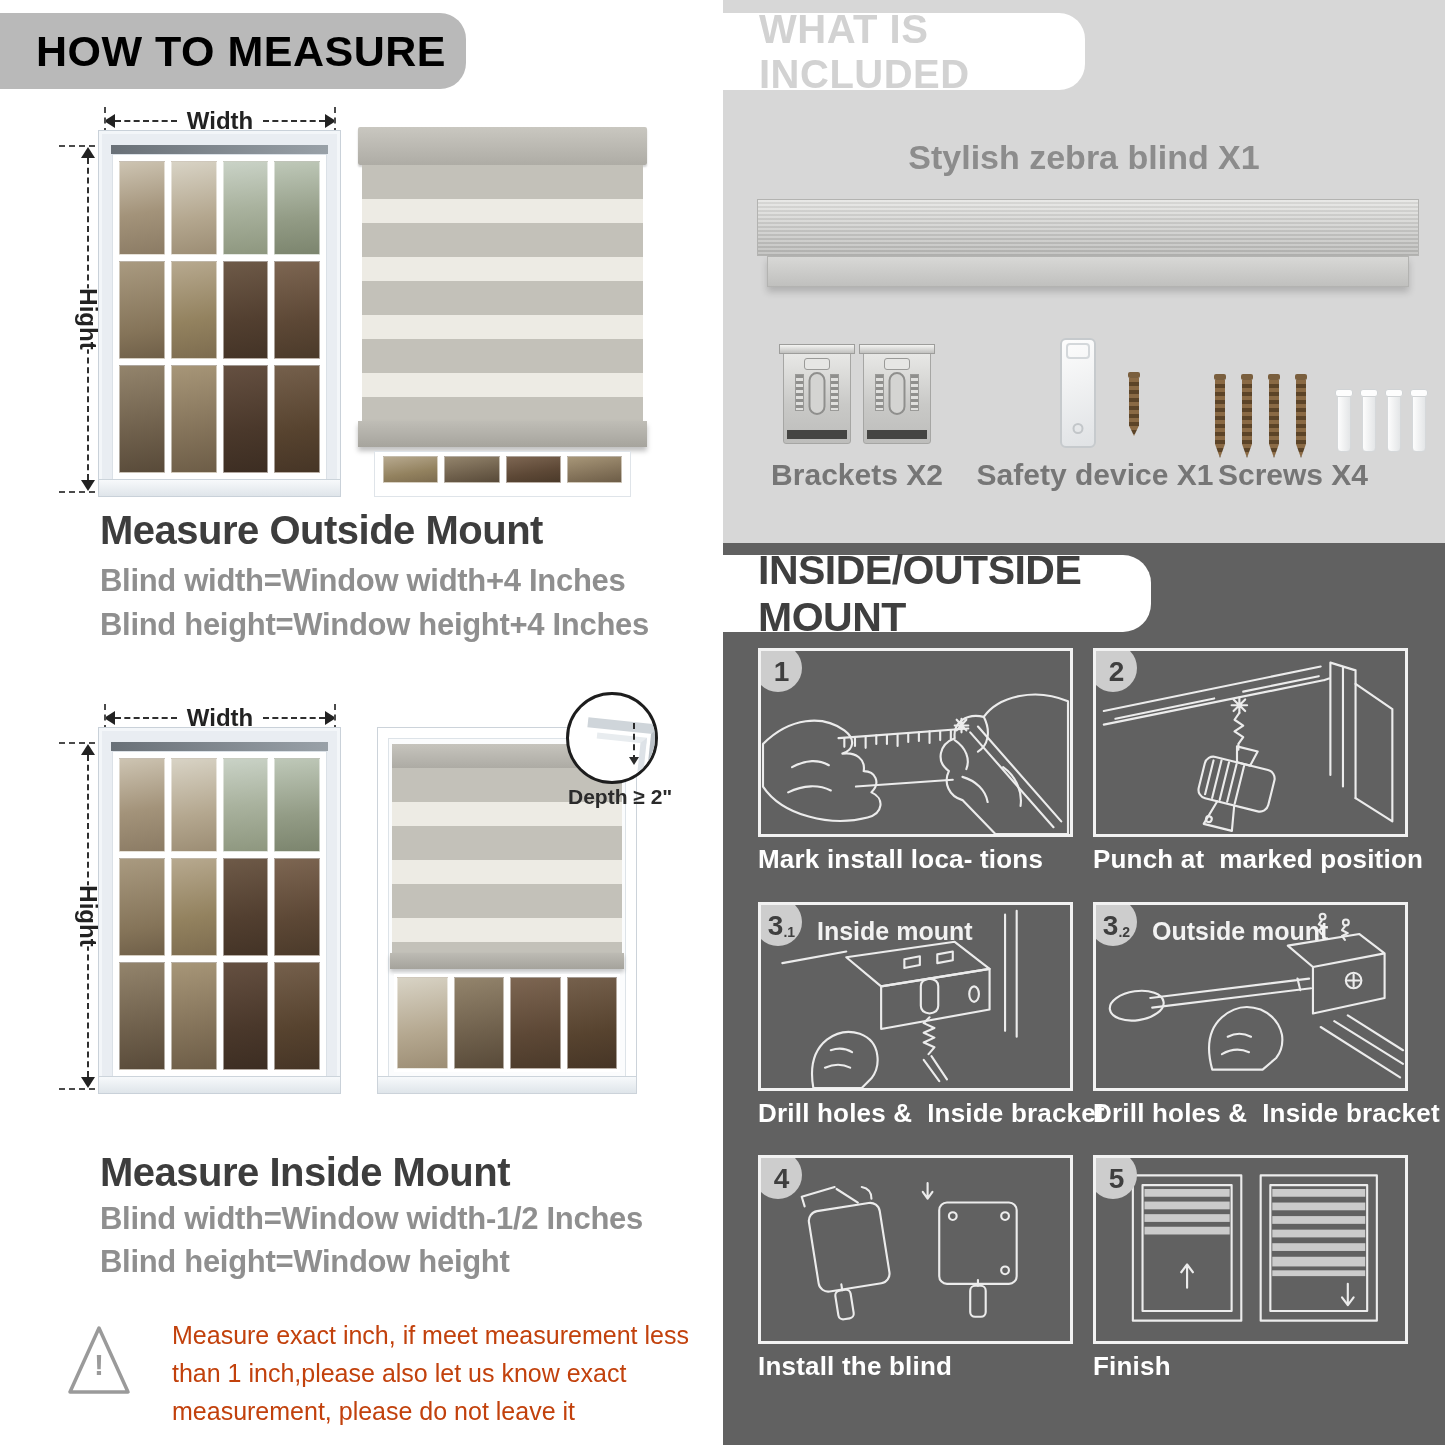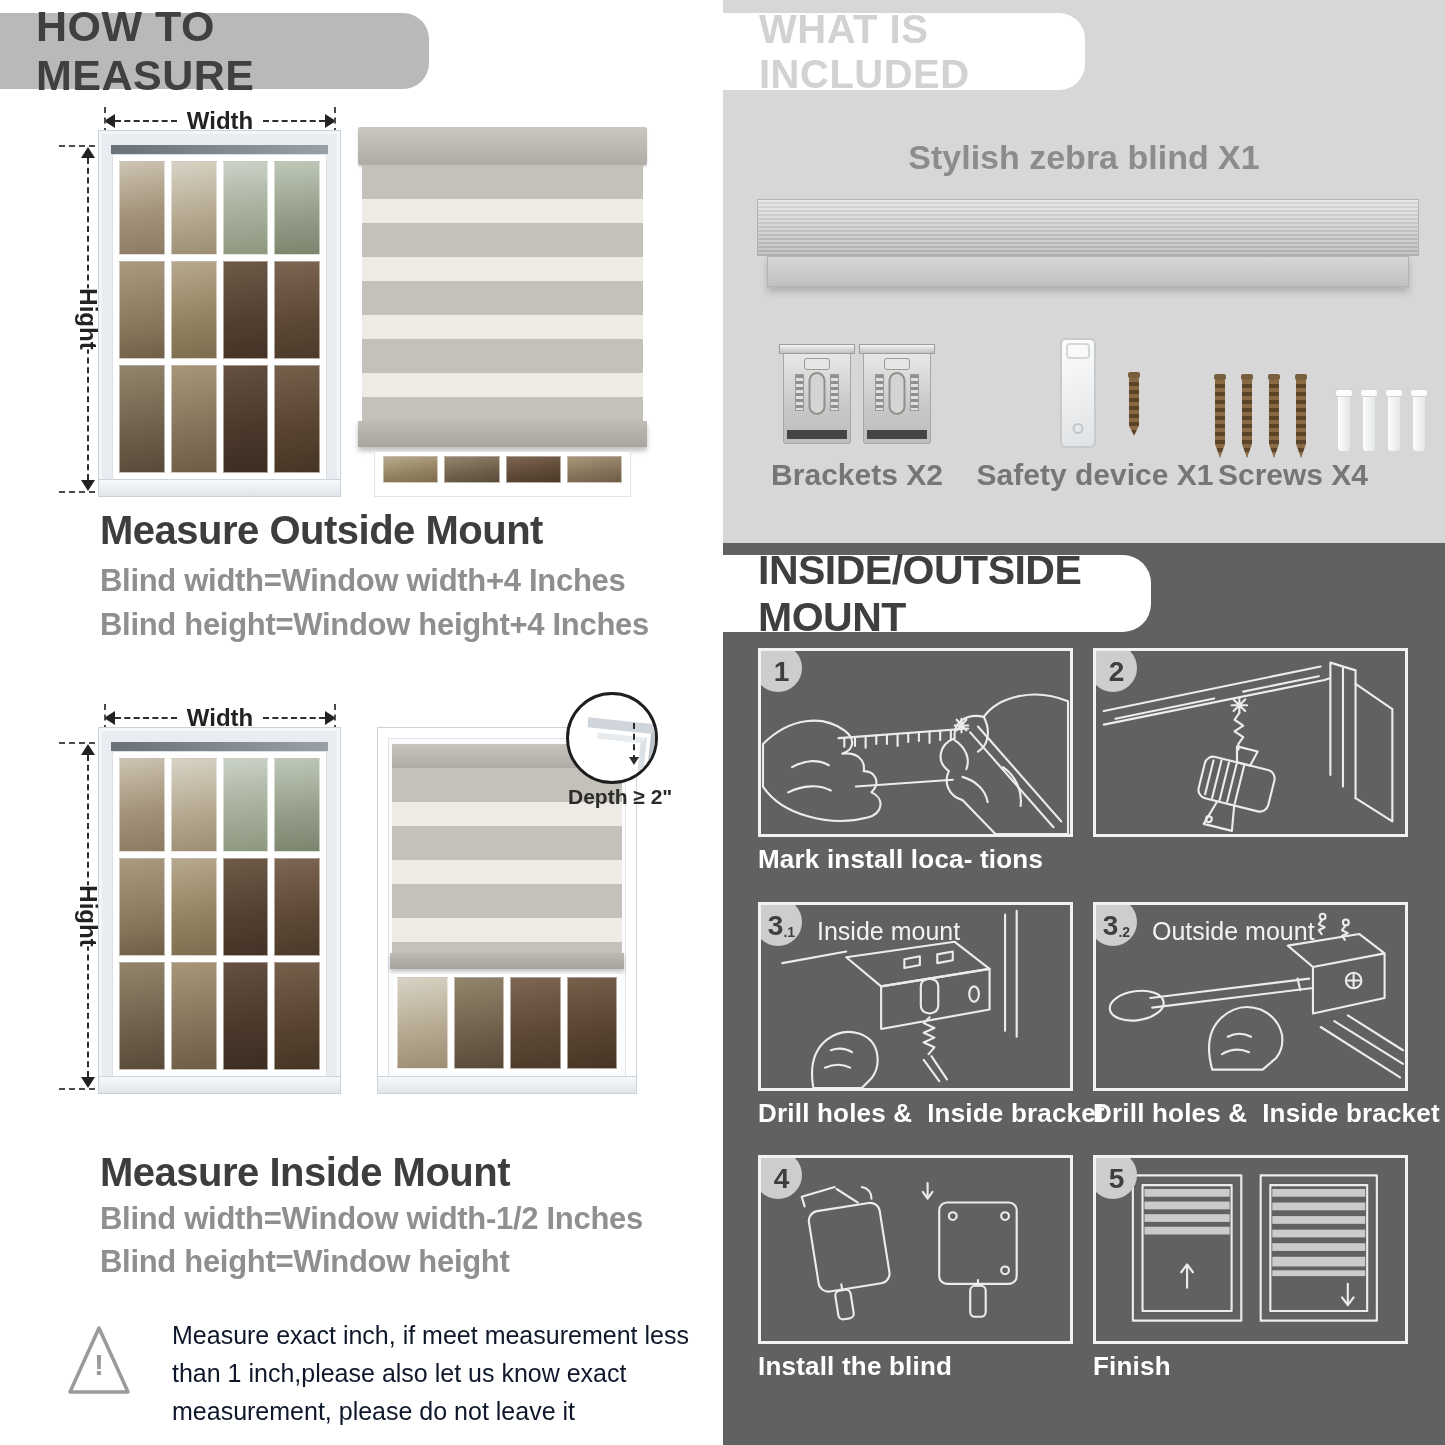--- a/index.html
+++ b/index.html
@@ -1,22 +1,22 @@
 <!DOCTYPE html>
 <html style="--left-header-bg: #b9b9b9; --included-bg: #d7d7d7; --mount-bg: #616161;"><head>
 <meta charset="utf-8">
 <style>
   html,body{margin:0;padding:0;background:#fff;font-family:"Liberation Sans",sans-serif;}
   #canvas{position:relative;width:1445px;height:1445px;background:#fff;overflow:hidden;}
   .abs{position:absolute;}
 
   
   .hdr{position:absolute;display:flex;align-items:center;font-weight:700;box-sizing:border-box;}
-  #howto-header{left:0;top:13px;width:429px;height:76px;background:var(--left-header-bg,#b9b9b9);
-    border-radius:0 26px 26px 0;color:#404040;font-size:43px;padding-left:36px;letter-spacing:.5px;}
+  #howto-header{left:0;top:13px;width:466px;height:76px;background:var(--left-header-bg,#b9b9b9);
+    border-radius:0 26px 26px 0;color:#000000;font-size:43px;padding-left:36px;letter-spacing:.5px;}
   #included-header{left:0;top:13px;width:362px;height:77px;background:#fff;border-radius:0 26px 26px 0;
     color:#d2d2d2;font-size:40px;padding-left:36px;letter-spacing:.5px;}
   #mount-header{left:0;top:12px;width:428px;height:77px;background:#fff;border-radius:0 28px 28px 0;
     color:#3f3f3f;font-size:41px;padding-left:35px;letter-spacing:-.5px;}
 
   
   .sec-title{position:absolute;margin:0;font-size:40px;font-weight:700;color:#3d3d3d;letter-spacing:-.5px;white-space:nowrap;}
   .formula{position:absolute;margin:0;font-size:31px;font-weight:700;color:#8f8f8f;letter-spacing:-.3px;white-space:nowrap;}
 
   
@@ -68,21 +68,21 @@
   .uwin{position:absolute;left:12px;right:12px;bottom:0;background:#fff;border:1px solid #dfe4e9;
     display:grid;grid-template-columns:repeat(4,1fr);gap:6px;padding:4px 8px 13px;box-sizing:border-box;}
   .frame2{position:absolute;background:#fbfcfd;border:1px solid #ccd3da;box-shadow:inset 0 0 0 10px #fff,inset 0 0 0 11px #dde3e8;box-sizing:border-box;}
   .dcircle{position:absolute;width:92px;height:92px;border:3px solid #1d1d1d;border-radius:50%;background:#fff;overflow:hidden;box-sizing:border-box;}
   .dcircle i{position:absolute;display:block;}
   .dlabel{position:absolute;font-size:21px;font-weight:700;color:#2b2b2b;white-space:nowrap;}
 
   
   .warn-tri{position:absolute;width:66px;height:76px;}
   .warn-tri span{position:absolute;left:50%;top:26px;transform:translateX(-50%);font-size:30px;font-weight:700;color:#9a9a9a;}
-  .warn-text{position:absolute;font-size:25px;color:#0f172a;line-height:38px;font-weight:400;}
+  .warn-text{position:absolute;font-size:25px;color:#c2410c;line-height:38px;font-weight:400;}
 
   
   #right-top{position:absolute;left:723px;top:0;width:722px;height:562px;background:var(--included-bg,#d7d7d7);}
   .product-label{position:absolute;left:0;right:0;top:138px;text-align:center;font-size:34px;font-weight:700;color:#8c8c8c;}
   .rail-main{position:absolute;left:34px;width:662px;top:199px;height:57px;border:1px solid #b3b3b1;box-sizing:border-box;
     background:linear-gradient(180deg,#e3e3e1,#cfcfcd 45%,#b9b9b7),repeating-linear-gradient(180deg,rgba(255,255,255,.18) 0 2px,rgba(0,0,0,.05) 2px 4px);background-blend-mode:overlay;}
   .rail-sub{position:absolute;left:44px;width:642px;top:256px;height:31px;border:1px solid #b3b3b1;box-sizing:border-box;
     background:linear-gradient(180deg,#d8d8d6,#c0c0be);box-shadow:0 5px 7px rgba(0,0,0,.18);}
   .bracket{position:absolute;width:68px;height:98px;background:linear-gradient(180deg,#ececea,#c9c9c7 60%,#bdbdbb);
     border:1px solid #a6a6a4;border-radius:3px;box-sizing:border-box;}
@@ -109,21 +109,21 @@
   .hw-label{position:absolute;top:458px;transform:translateX(-50%);font-size:30px;font-weight:700;color:#767676;white-space:nowrap;}
 
   
   #right-dark{position:absolute;left:723px;top:543px;width:722px;height:902px;background:var(--mount-bg,#616161);}
   .panel{position:absolute;width:315px;height:189px;border:3px solid #f2f2f2;box-sizing:border-box;overflow:hidden;}
   .panel svg{position:absolute;left:0;top:0;width:100%;height:100%;}
   .badge{position:absolute;left:-7px;top:-7px;width:48px;height:48px;border-radius:50%;background:#cdcdcd;
     display:flex;align-items:center;justify-content:center;padding:7px 0 0 7px;box-sizing:border-box;}
   .badge b{font-size:28px;font-weight:700;color:#3f3f3f;line-height:1;}
   .badge small{font-size:14px;font-weight:700;color:#3f3f3f;align-self:flex-end;margin-bottom:6px;}
-  .plabel{position:absolute;left:56px;top:12px;font-size:25px;font-weight:400;color:#f2f2f2;white-space:nowrap;}
+  .plabel{position:absolute;left:56px;top:12px;font-size:25px;font-weight:700;color:#f2f2f2;white-space:nowrap;}
   .caption{position:absolute;color:#fff;font-weight:700;font-size:26px;white-space:pre-wrap;letter-spacing:.2px;text-align:center;}
 </style>
 </head>
 <body>
 
 <div id="canvas">
 
   <div class="hdr" id="howto-header">
     <span>HOW TO MEASURE</span>
   </div>
@@ -368,20 +368,21 @@
           <rect x="108" y="116" width="74" height="44" rx="9"></rect>
           <path d="M116,120 v36 M124,118 v40 M132,118 v40 M140,118 v40 M148,118 v40"></path>
           <path d="M130,160 l-8,26 h30 l-4,-26"></path>
           <circle cx="126" cy="180" r="3"></circle>
         </g>
       </svg>
       <div class="badge">
           <b>2</b>
         </div>
     </div>
+    <div class="caption" style="left:370px;top:301px;">Punch at  marked position</div>
 
     <div class="panel" style="left:35px;top:359px;">
       <svg viewBox="0 0 315 189" fill="none" stroke="#ececec" stroke-width="2.2" stroke-linecap="round" stroke-linejoin="round">
         <path d="M250,10 v120 M262,6 v130 M20,60 L86,48"></path>
         <path d="M86,54 L198,38 L234,66 L122,84 Z"></path>
         <path d="M122,84 L234,66 L234,108 L122,128 Z"></path>
         <path d="M146,56 l16,-3 v9 l-16,3 Z M180,51 l16,-3 v9 l-16,3 Z"></path>
         <path d="M163,84 q0,-7 9,-8 q9,1 9,8 v20 q0,7 -9,8 q-9,-1 -9,-8 Z"></path>
         <ellipse cx="218" cy="92" rx="5" ry="8"></ellipse>
         <path d="M172,116 l-6,6 11,5 -11,5 11,5 -11,5 11,5 -6,7 M174,156 l16,24 M166,160 l16,22"></path>

